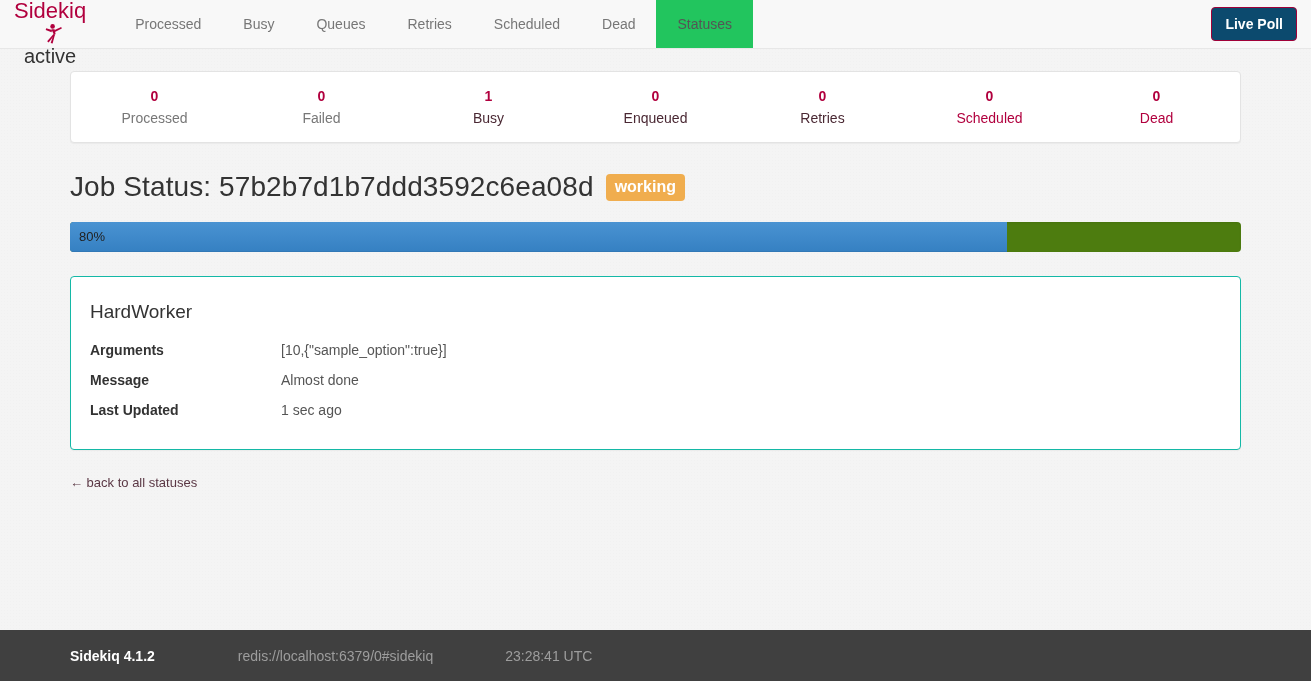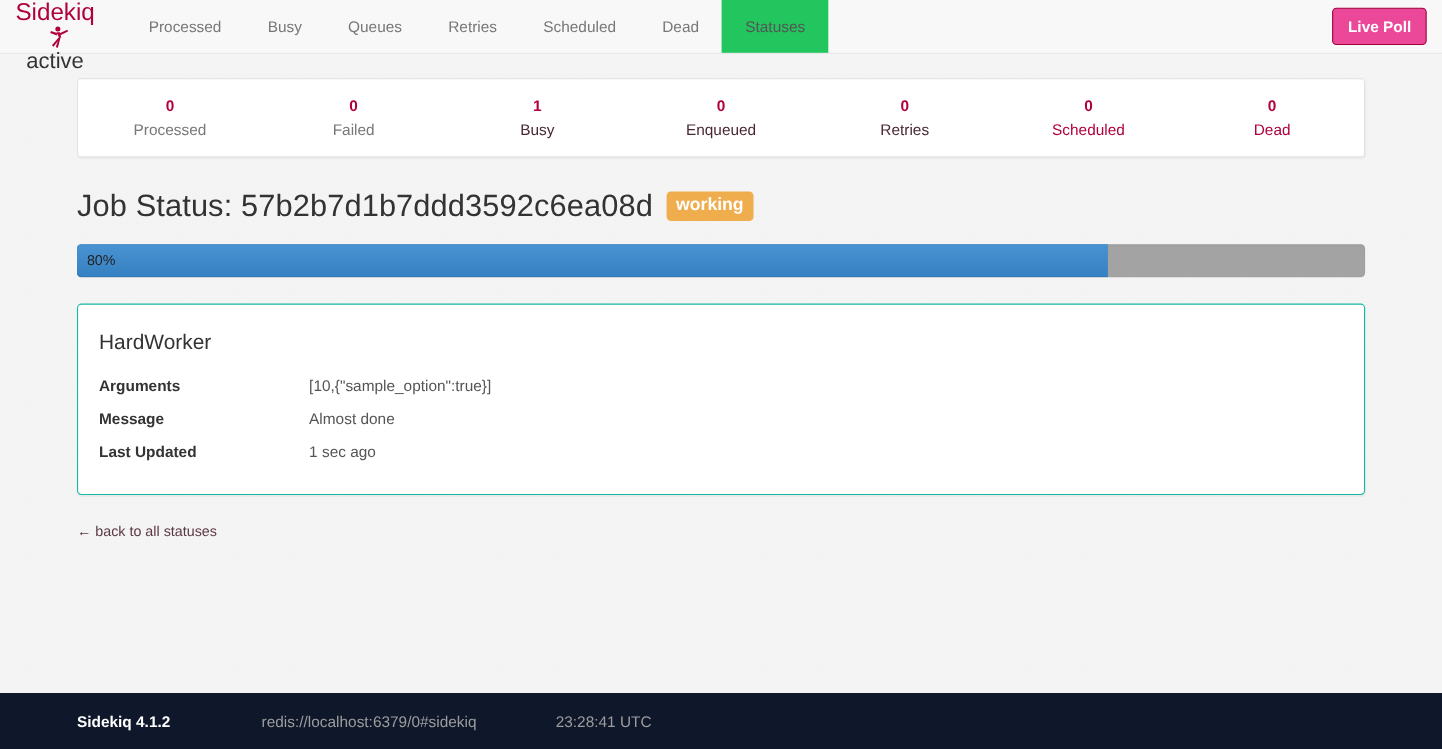--- a/index.html
+++ b/index.html
@@ -89,21 +89,21 @@
     background: #22c55e;
     color: #555;
   }
   .navbar-right {
     margin-left: auto;
     display: flex;
     align-items: center;
     padding-right: 14px;
   }
   .live-poll-btn {
-    background: #ec4899;
+    background: #0c4a6e;
     color: #ffffff;
     border: 1px solid #a00038;
     border-radius: 4px;
     font-weight: bold;
     font-size: 14px;
     padding: 7px 13px;
     cursor: pointer;
     font-family: inherit;
     line-height: 1.3;
   }
@@ -167,21 +167,21 @@
     border-radius: 4px;
     padding: 4px 9px 5px 9px;
     margin-left: 12px;
     line-height: 18px;
   }
 
   
   .progress {
     margin-top: 18px;
     height: 30px;
-    background: #a3a3a3;
+    background: #4d7c0f;
     border-radius: 4px;
     overflow: hidden;
     box-shadow: inset 0 1px 2px rgba(0,0,0,0.08);
     display: flex;
     align-items: center;
     position: relative;
   }
   .progress-bar {
     height: 100%;
     background: #3b87ca;
@@ -237,21 +237,21 @@
     line-height: 18px;
   }
 
   
   .footer {
     position: absolute;
     left: 0;
     bottom: 0;
     width: 1311px;
     height: 51px;
-    background: #0f172a;
+    background: #404040;
     z-index: 5;
   }
   .footer-inner {
     width: 1171px;
     margin: 0 auto;
     height: 100%;
     display: flex;
     align-items: center;
   }
   .footer-version {

